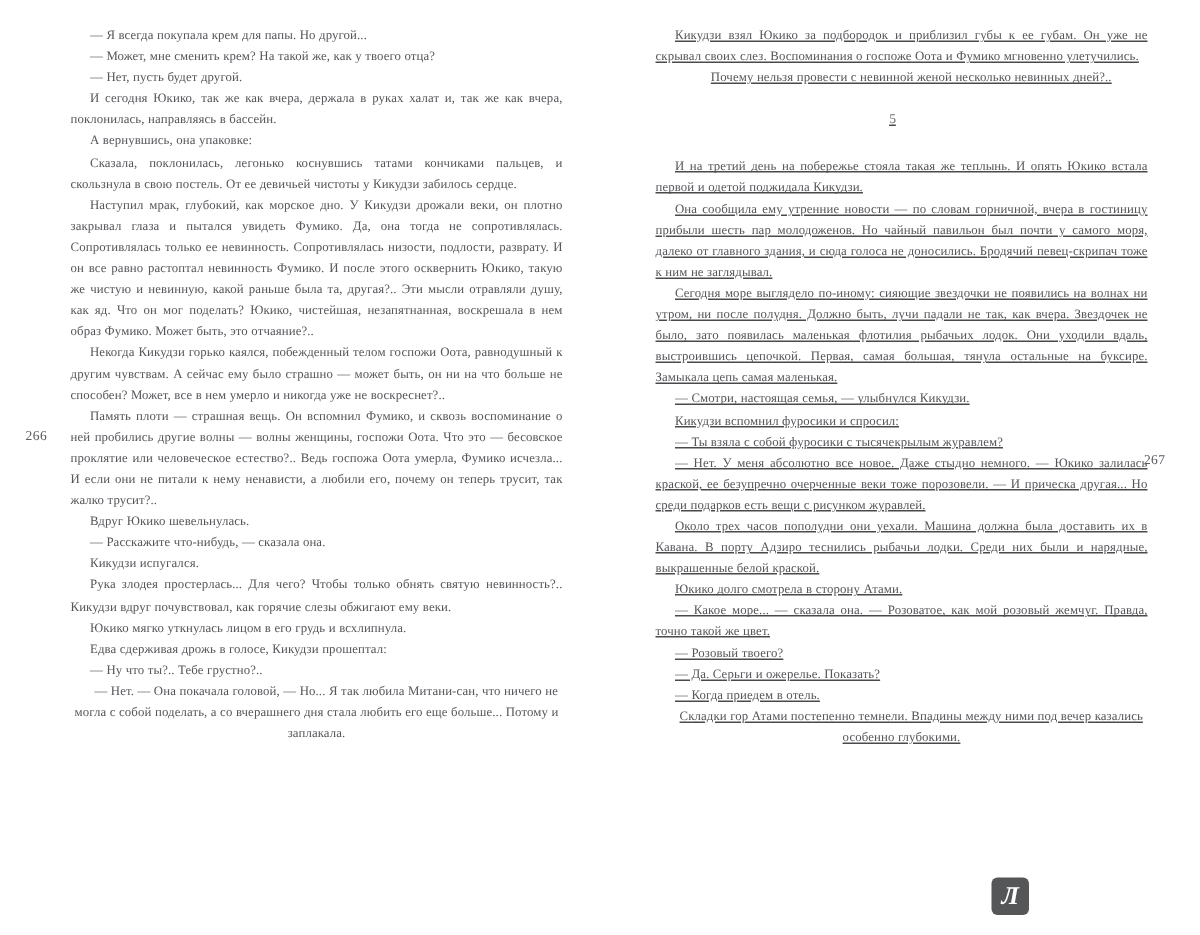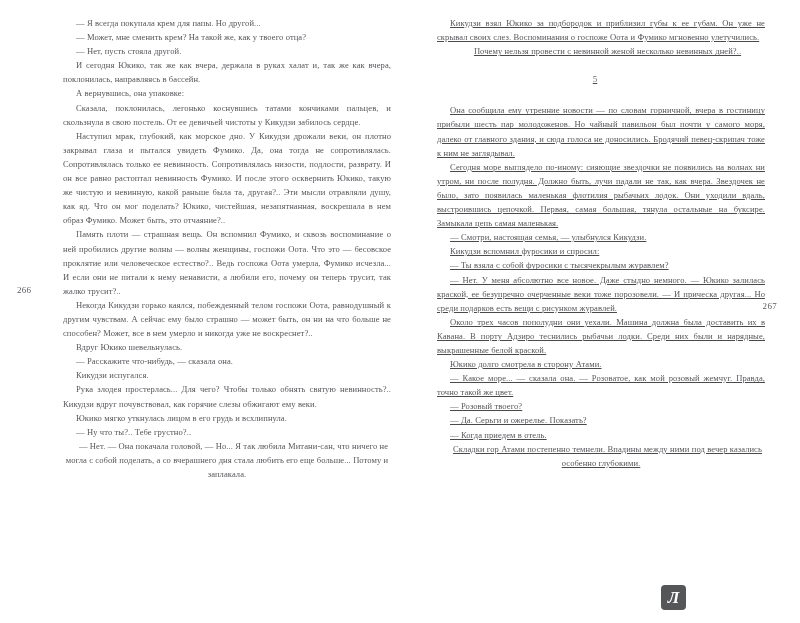--- a/index.html
+++ b/index.html
@@ -31,21 +31,21 @@
     background: #ffffff;
     overflow: hidden;
   }
 
   .page-inner {
     position: absolute;
     top: 16px;
     width: 328px;
     height: 560px;
   }
-  .page-left .page-inner { left: 63px; }
+  .page-left .page-inner { left: 47px; }
   .page-right .page-inner { left: 37px; text-decoration: underline; }
 
   .body-text {
     font-size: 8.55px;
     line-height: 14.1px;
     text-align: justify;
     text-justify: inter-word;
     color: #55565a;
     letter-spacing: 0.07px;
     word-spacing: 0.1px;
@@ -111,49 +111,51 @@
 </head>
 <body>
 
 <div id="book-spread">
 
   <div class="page page-left">
     <div class="page-inner">
       <div class="body-text" id="left-body">
           <p>— Я всегда покупала крем для папы. Но другой...</p>
           <p>— Может, мне сменить крем? На такой же, как у твоего отца?</p>
-          <p>— Нет, пусть стояла другой.</p>
+          <p>— Нет, пусть будет другой.</p>
           <p>И сегодня Юкико, так же как вчера, держала в руках халат и, так же как вчера, поклонилась, направляясь в бассейн.</p>
           <p>А вернувшись, она упаковке:</p>
           <p>Сказала, поклонилась, легонько коснувшись татами кончиками пальцев, и скользнула в свою постель. От ее девичьей чистоты у Кикудзи забилось сердце.</p>
           <p>Наступил мрак, глубокий, как морское дно. У Кикудзи дрожали веки, он плотно закрывал глаза и пытался увидеть Фумико. Да, она тогда не сопротивлялась. Сопротивлялась только ее невинность. Сопротивлялась низости, подлости, разврату. И он все равно растоптал невинность Фумико. И после этого осквернить Юкико, такую же чистую и невинную, какой раньше была та, другая?.. Эти мысли отравляли душу, как яд. Что он мог поделать? Юкико, чистейшая, незапятнанная, воскрешала в нем образ Фумико. Может быть, это отчаяние?..</p>
+          <p>Некогда Кикудзи горько каялся, побежденный телом госпожи Оота, равнодушный к другим чувствам. А сейчас ему было страшно — может быть, он ни на что больше не способен? Может, все в нем умерло и никогда уже не воскреснет?..</p>
           <p>Память плоти — страшная вещь. Он вспомнил Фумико, и сквозь воспоминание о ней пробились другие волны — волны женщины, госпожи Оота. Что это — бесовское проклятие или человеческое естество?.. Ведь госпожа Оота умерла, Фумико исчезла... И если они не питали к нему ненависти, а любили его, почему он теперь трусит, так жалко трусит?..</p>
-          <p>Некогда Кикудзи горько каялся, побежденный телом госпожи Оота, равнодушный к другим чувствам. А сейчас ему было страшно — может быть, он ни на что больше не способен? Может, все в нем умерло и никогда уже не воскреснет?..</p>
           <p>Вдруг Юкико шевельнулась.</p>
           <p>— Расскажите что-нибудь, — сказала она.</p>
           <p>Кикудзи испугался.</p>
           <p>Рука злодея простерлась... Для чего? Чтобы только обнять святую невинность?.. Кикудзи вдруг почувствовал, как горячие слезы обжигают ему веки.</p>
           <p>Юкико мягко уткнулась лицом в его грудь и всхлипнула.</p>
+          <p>Едва сдерживая дрожь в голосе, Кикудзи прошептал:</p>
           <p>— Ну что ты?.. Тебе грустно?..</p>
           <p>— Нет. — Она покачала головой, — Но... Я так любила Митани-сан, что ничего не могла с собой поделать, а со вчерашнего дня стала любить его еще больше... Потому и заплакала.</p>
         </div>
     </div>
     <div class="folio folio-left">266</div>
   </div>
 
   <div class="gutter"></div>
 
   <div class="page page-right">
     <div class="page-inner">
       <div class="body-text" id="right-body-top">
           <p>Кикудзи взял Юкико за подбородок и приблизил губы к ее губам. Он уже не скрывал своих слез. Воспоминания о госпоже Оота и Фумико мгновенно улетучились.</p>
           <p>Почему нельзя провести с невинной женой несколько невинных дней?..</p>
         </div>
       <div class="section-mark">5</div>
       <div class="body-text" id="right-body-bottom">
+          <p>И на третий день на побережье стояла такая же теплынь. И опять Юкико встала первой и одетой поджидала Кикудзи.</p>
           <p>Она сообщила ему утренние новости — по словам горничной, вчера в гостиницу прибыли шесть пар молодоженов. Но чайный павильон был почти у самого моря, далеко от главного здания, и сюда голоса не доносились. Бродячий певец-скрипач тоже к ним не заглядывал.</p>
           <p>Сегодня море выглядело по-иному: сияющие звездочки не появились на волнах ни утром, ни после полудня. Должно быть, лучи падали не так, как вчера. Звездочек не было, зато появилась маленькая флотилия рыбачьих лодок. Они уходили вдаль, выстроившись цепочкой. Первая, самая большая, тянула остальные на буксире. Замыкала цепь самая маленькая.</p>
           <p>— Смотри, настоящая семья, — улыбнулся Кикудзи.</p>
           <p>Кикудзи вспомнил фуросики и спросил:</p>
           <p>— Ты взяла с собой фуросики с тысячекрылым журавлем?</p>
           <p>— Нет. У меня абсолютно все новое. Даже стыдно немного. — Юкико залилась краской, ее безупречно очерченные веки тоже порозовели. — И прическа другая... Но среди подарков есть вещи с рисунком журавлей.</p>
           <p>Около трех часов пополудни они уехали. Машина должна была доставить их в Кавана. В порту Адзиро теснились рыбачьи лодки. Среди них были и нарядные, выкрашенные белой краской.</p>
           <p>Юкико долго смотрела в сторону Атами.</p>
           <p>— Какое море... — сказала она. — Розоватое, как мой розовый жемчуг. Правда, точно такой же цвет.</p>
           <p>— Розовый твоего?</p>

